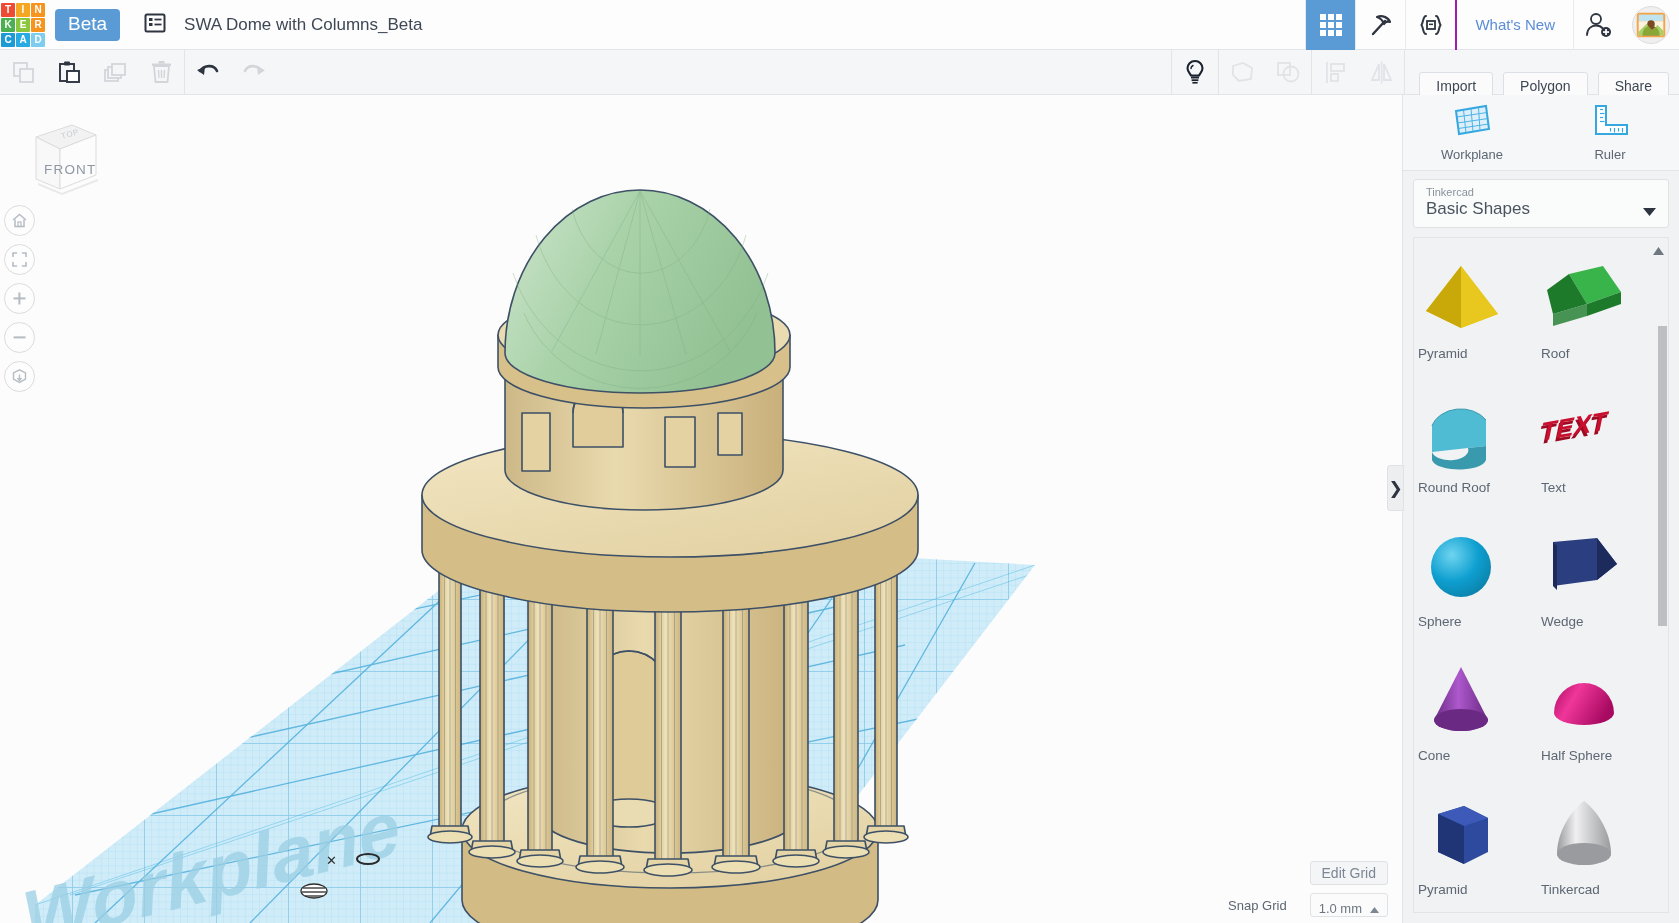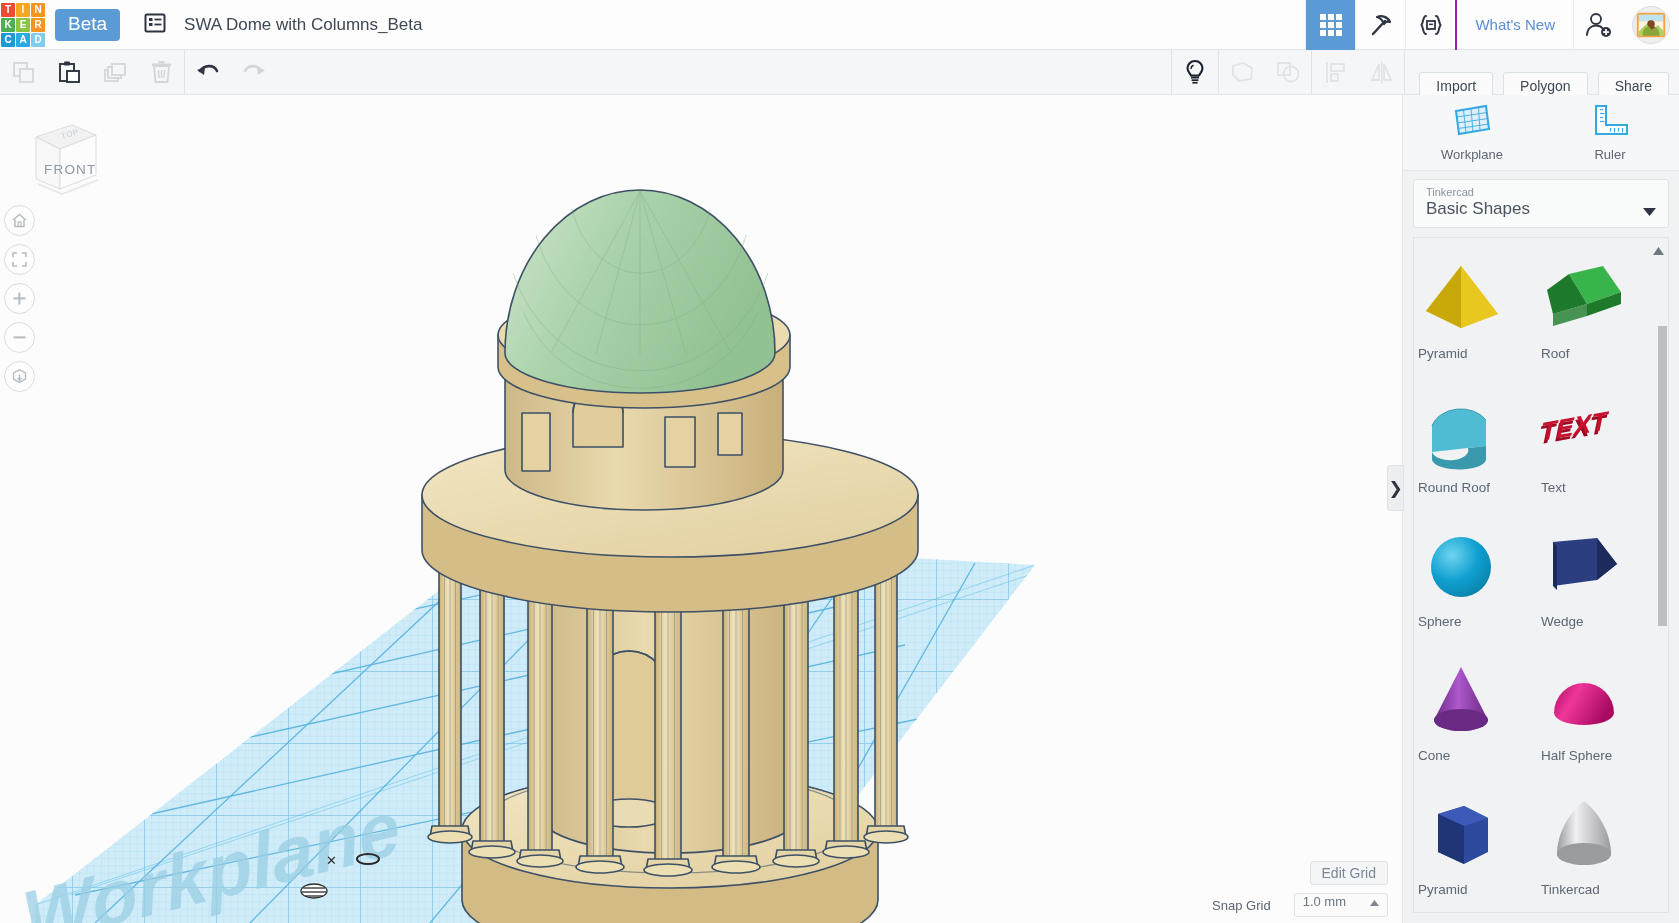--- a/index.html
+++ b/index.html
@@ -107,21 +107,21 @@
     font-size: 14px; color: #7b8794; margin-bottom: 8px; cursor: pointer;
     display: flex; align-items: center;
     font-family: "Liberation Sans", sans-serif;
   }
   .snap-row { display: flex; align-items: center; }
   .snap-label { font-size: 13px; color: #5c6773; margin-right: 23px; }
   .snap-select {
     height: 24px; padding: 0 8px; background: #fbfbfb;
     border: 1px solid #dfe2e5; border-radius: 3px;
     font-size: 13px; color: #6b7681; cursor: pointer;
-    display: flex; align-items: flex-start; gap: 24px;
+    display: flex; align-items: flex-end; gap: 8px;
   }
 
   
   .rightpanel {
     position: absolute; left: 1402px; top: 95px; width: 277px; height: 828px;
     background: #f1f2f4; border-left: 1px solid #e1e4e8;
     display: flex; flex-direction: column;
   }
   .rp-tools {
     height: 76px; display: flex; background: #f6f7f8;

